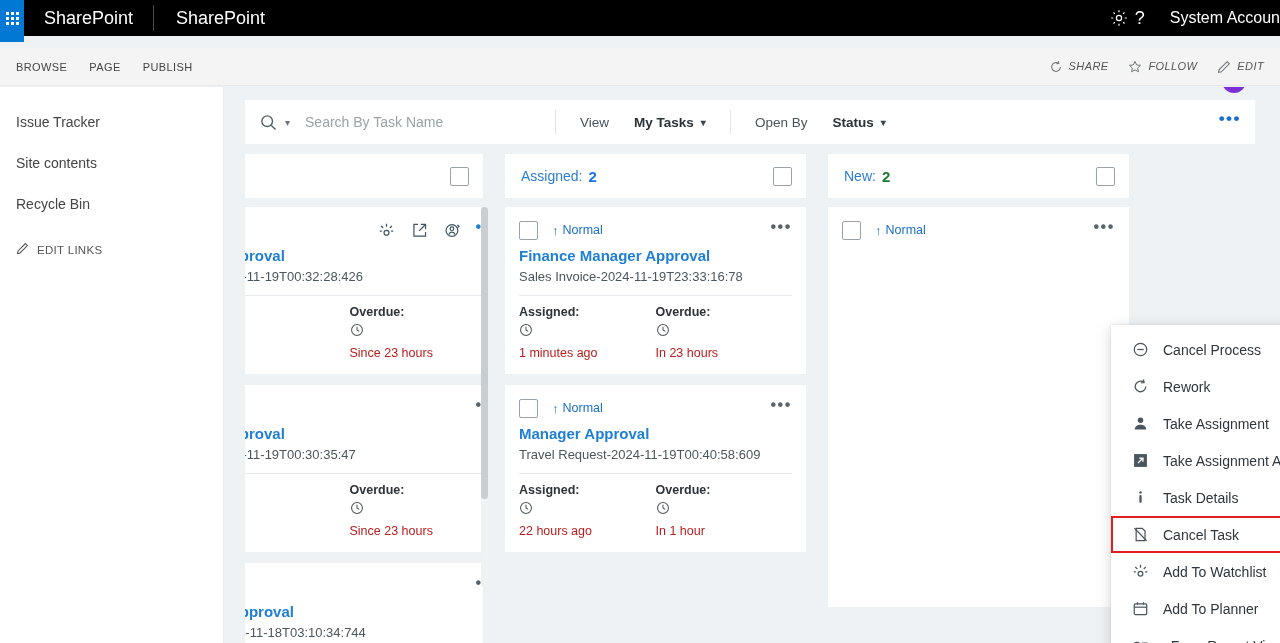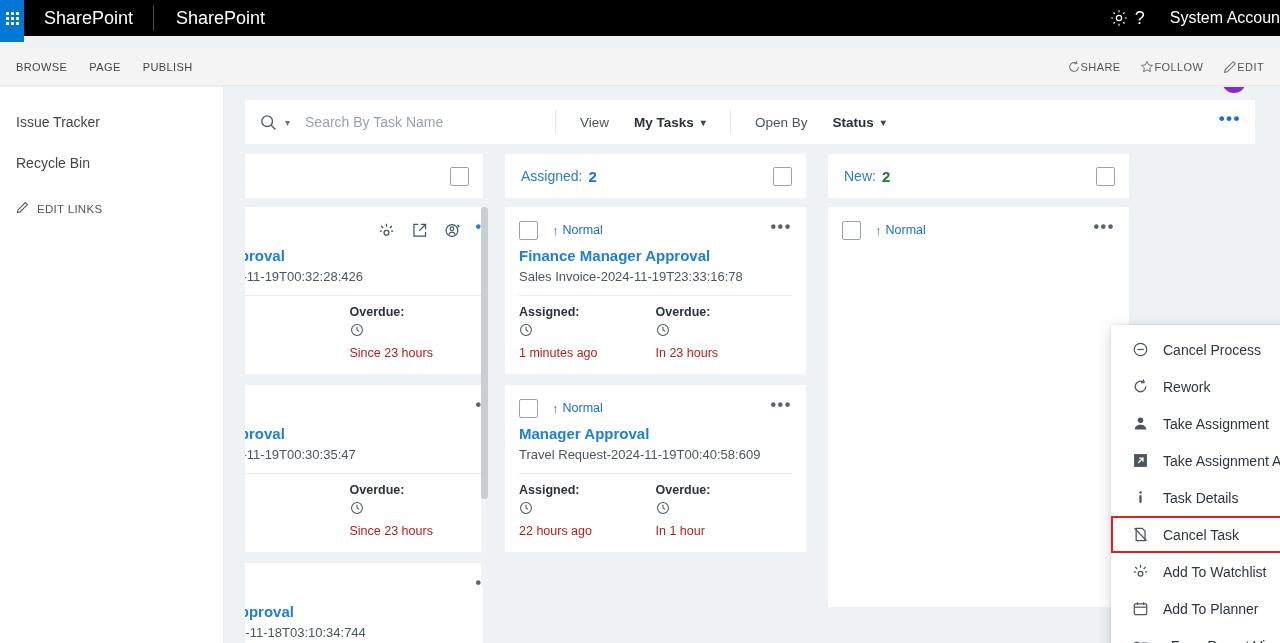--- a/index.html
+++ b/index.html
@@ -68,23 +68,24 @@
   .ribbon-tabs { display: flex; align-items: center; padding-left: 16px; gap: 22px; }
   .ribbon-tab {
     font-size: 11px; color: #444; letter-spacing: .4px;
     cursor: pointer; white-space: nowrap;
   }
   .ribbon-right {
     margin-left: auto; display: flex; align-items: center;
     gap: 20px; padding-right: 16px;
   }
   .ribbon-act {
-    display: flex; align-items: center; 
+    display: flex; gap: 6px;
     font-size: 11px; color: #555; letter-spacing: .4px; cursor: pointer;
     white-space: nowrap;
+    font-style: italic;
   }
   .ribbon-act svg { display: block; }
 
   
   .leftnav {
     position: absolute; top: 87px; left: 0;
     width: 224px; height: 556px;
     background: #ffffff;
     border-right: 1px solid #eaeef0;
     padding-top: 10px;
@@ -337,20 +338,21 @@
           <path d="M11.6 1.9l2.5 2.5L5 13.5l-3.2.7.7-3.2z"></path>
         </svg>
       </span>
       <span>EDIT</span>
     </div>
   </div>
 </div>
 
 <div class="leftnav">
   <div class="nav-item">Issue Tracker</div>
+  <div class="nav-item">Site contents</div>
   <div class="nav-item">Recycle Bin</div>
   <div class="nav-editlinks">
     <span>
       <svg width="13" height="13" viewBox="0 0 16 16" fill="none" stroke="#555" stroke-width="1.3">
         <path d="M11.6 1.9l2.5 2.5L5 13.5l-3.2.7.7-3.2z"></path>
       </svg>
     </span>
     <span>EDIT LINKS</span>
   </div>
 </div>

